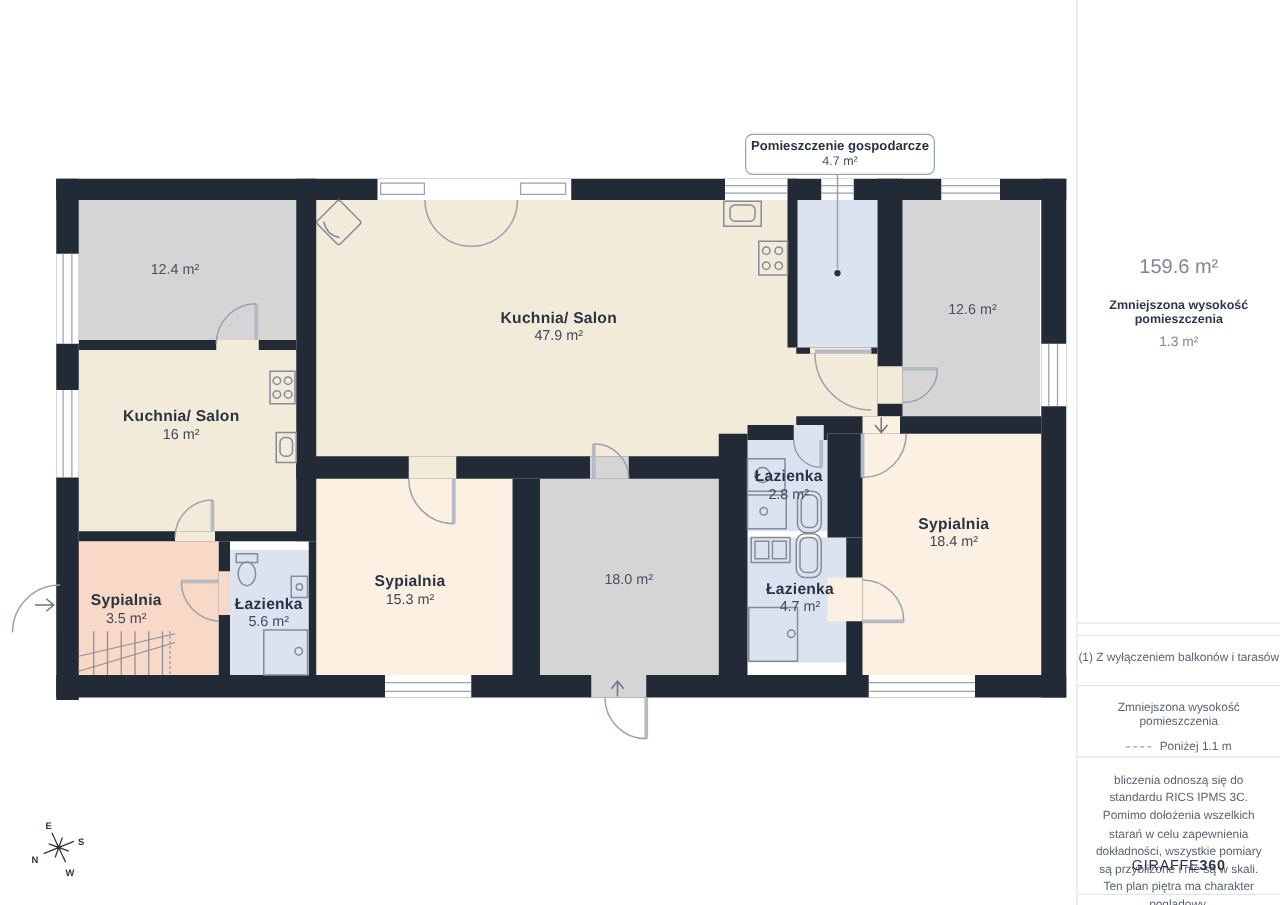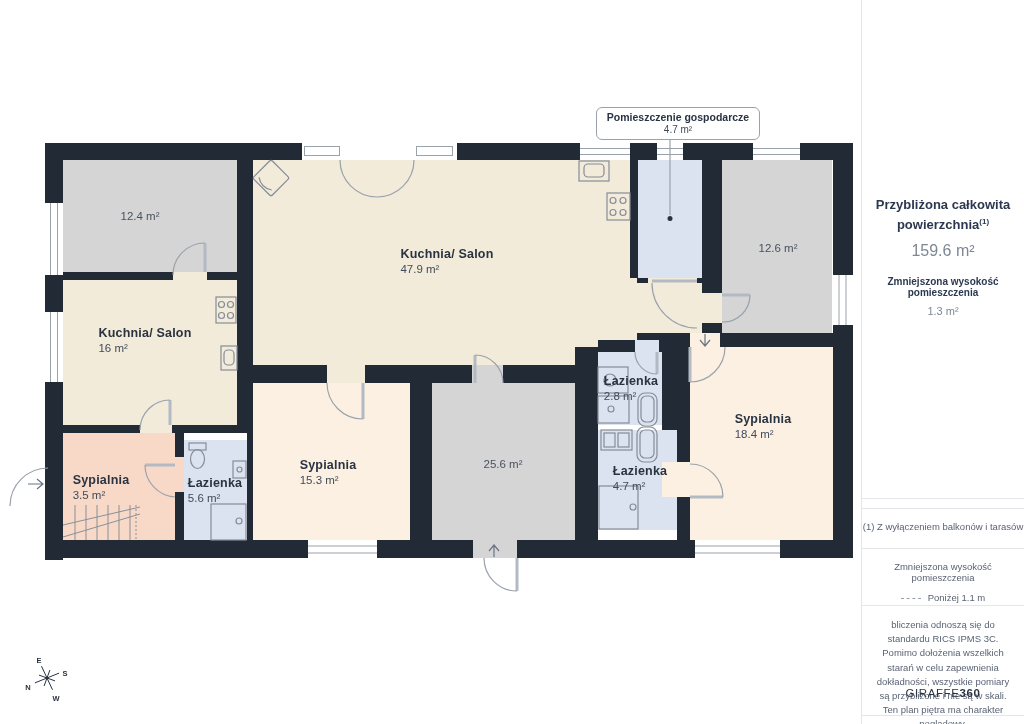--- a/index.html
+++ b/index.html
@@ -23,25 +23,25 @@
   svg .pane{stroke:var(--line);stroke-width:1;fill:none}
   svg .leaf{stroke:#b3bac3;stroke-width:3;fill:none}
   svg .arc{stroke:var(--line);stroke-width:1.2;fill:none}
   svg .fx{stroke:var(--fixture);stroke-width:1.2;fill:none}
   svg .st{stroke:#8a9097;stroke-width:1;fill:none}
   svg .arrow{stroke:#6a7482;stroke-width:1.2;fill:none}
   svg .leader{stroke:var(--line);stroke-width:1.2;fill:none}
   svg .compass-line{stroke:var(--ink);stroke-width:1;fill:none}
   svg text.cdir{font-family:"Liberation Sans",sans-serif;font-size:7.5px;font-weight:bold;
     fill:var(--ink);text-anchor:middle}
-  .rlabel{position:absolute;transform:translateX(-50%);text-align:left;white-space:nowrap}
+  .rlabel{position:absolute;transform:translateX(-50%);text-align:center;white-space:nowrap}
   .rlabel .nm{display:block;font-size:12.5px;font-weight:bold;color:var(--ink);letter-spacing:.2px}
   .rlabel .ar{display:block;font-size:11.5px;color:#414b5b;margin-top:2px}
   .rlabel.gray-only .ar{color:#49525f}
-  .callout{position:absolute;left:596px;top:107px;width:164px;background:#fff;
+  .callout{position:absolute;left:596px;top:107px;width:152px;background:#fff;
     border:1.5px solid var(--line);border-radius:6px;text-align:center;padding:3px 2px 4px;z-index:30}
   .callout .ct{font-size:10.5px;font-weight:bold;color:var(--ink)}
   .callout .ca{font-size:10px;color:#414b5b;margin-top:1px}
   .sidebar{position:absolute;left:861px;top:0;width:163px;height:724px;background:#fff;
     border-left:1px solid var(--border)}
   .sb-hr{position:absolute;left:0;width:100%;height:0;border-top:1px solid var(--border)}
   .sb-block{position:absolute;left:0;width:100%;text-align:center;color:var(--small)}
   .sb-total-label{font-size:13px;font-weight:bold;color:#2c3850;line-height:17px;padding:0 8px}
   .sb-total-label sup{font-size:8px}
   .sb-total-value{font-size:16px;color:var(--muted);margin-top:9px}
@@ -285,21 +285,21 @@
       </div>
     <div class="rlabel" style="left:215px;top:476px">
       <span class="nm">Łazienka</span>
       <span class="ar">5.6 m²</span>
       </div>
     <div class="rlabel" style="left:328px;top:458px">
       <span class="nm">Sypialnia</span>
       <span class="ar">15.3 m²</span>
       </div>
     <div class="rlabel gray-only" style="left:503px;top:456px">
-      <span class="ar">25.6 m²</span>
+      <span class="ar">18.0 m²</span>
       </div>
     <div class="rlabel" style="left:631px;top:374px">
       <span class="nm">Łazienka</span>
       <span class="ar">2.8 m²</span>
       </div>
     <div class="rlabel" style="left:640px;top:464px">
       <span class="nm">Łazienka</span>
       <span class="ar">4.7 m²</span>
       </div>
     <div class="rlabel" style="left:763px;top:412px">
@@ -311,21 +311,20 @@
       </div>
 
     <div class="callout">
       <div class="ct">Pomieszczenie gospodarcze</div>
       <div class="ca">4.7 m²</div>
     </div>
   </div>
 
   <aside class="sidebar">
     <div class="sb-block" style="top:196px">
-      <div class="sb-total-label"><span>Przybliżona całkowita powierzchnia</span><sup>(1)</sup></div>
       <div class="sb-total-value">159.6 m²</div>
       <div class="sb-reduced-label">Zmniejszona wysokość pomieszczenia</div>
       <div class="sb-reduced-value">1.3 m²</div>
     </div>
     <div class="sb-hr" style="top:498px"></div>
     <div class="sb-hr" style="top:508px"></div>
     <div class="sb-block sb-footnote" style="top:521px">(1) Z wyłączeniem balkonów i tarasów</div>
     <div class="sb-hr" style="top:548px"></div>
     <div class="sb-block" style="top:561px">
       <div class="sb-legend-title">Zmniejszona wysokość pomieszczenia</div>

